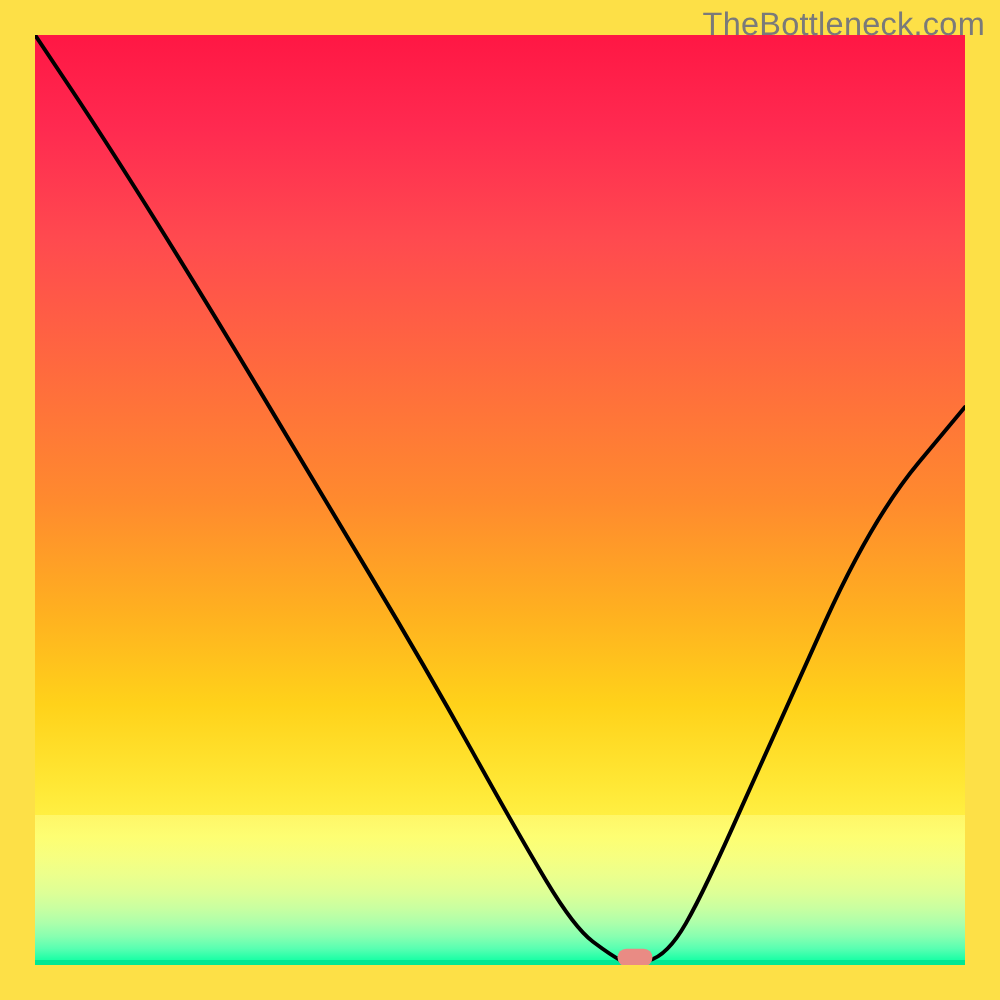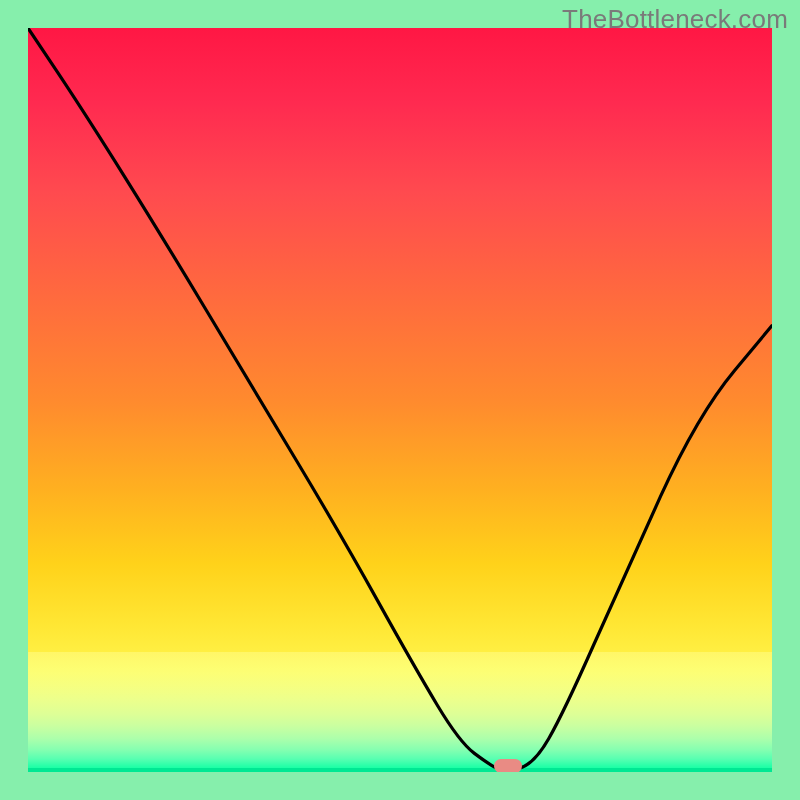--- a/index.html
+++ b/index.html
@@ -8,21 +8,21 @@
     width: 800px;
     height: 800px;
     background: #000;
     overflow: hidden;
     font-family: Arial, Helvetica, sans-serif;
   }
   .frame {
     position: relative;
     width: 800px;
     height: 800px;
-    background: #86efac;
+    background: #fde047;
   }
   .watermark {
     position: absolute;
     top: 4px;
     right: 12px;
     color: #7a7a7a;
     font-size: 26px;
     font-weight: 500;
     letter-spacing: 0.2px;
     z-index: 10;

